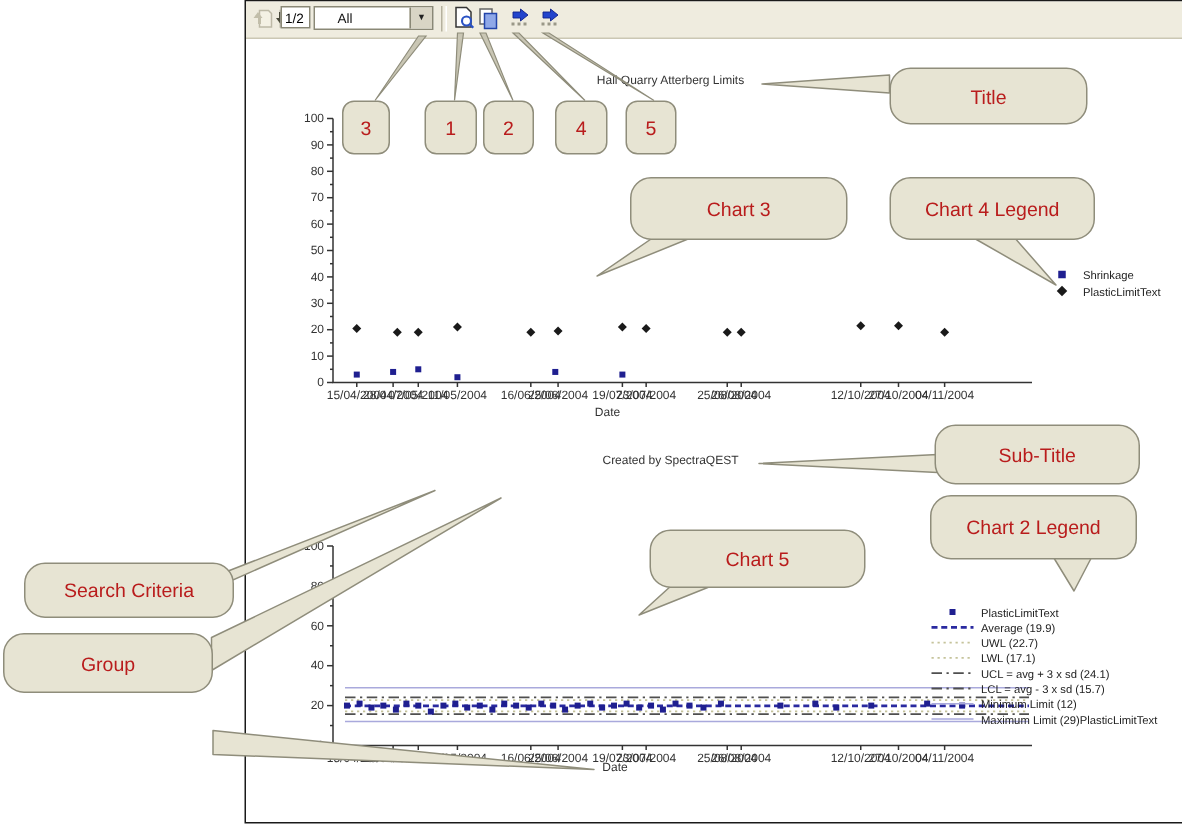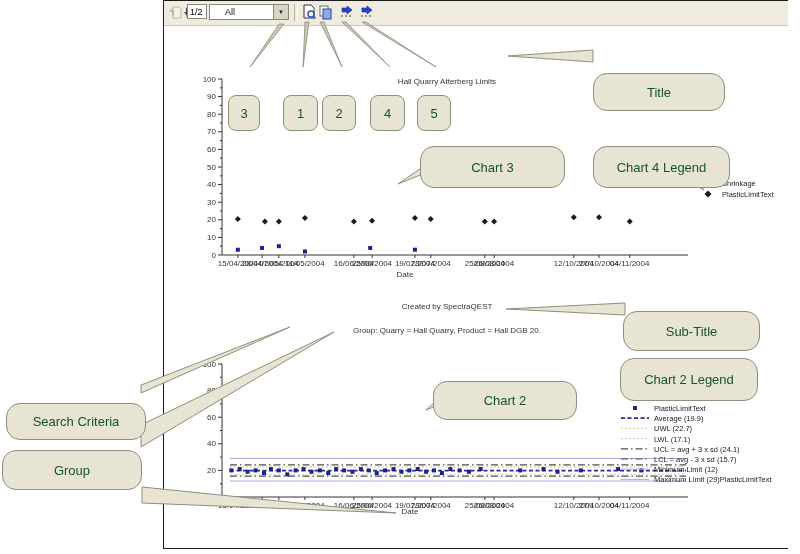--- a/index.html
+++ b/index.html
@@ -24,22 +24,22 @@
   
   #titlebar{position:absolute;left:5px;top:27px;width:617px;height:14px;background:#1E5AE8;
             color:#fff;font-size:9px;font-weight:bold;line-height:14px;padding-left:5px;
             box-sizing:border-box;letter-spacing:.3px;}
   
   .chtext{position:absolute;color:#333;font-size:8px;text-align:center;z-index:1;}
   
   #overlay{position:absolute;left:0;top:0;width:800px;height:554px;z-index:2;pointer-events:none;}
   
   .callout{position:absolute;background:#E7E4D3;border:1.5px solid #8F8D7B;border-radius:14px;
-           display:flex;align-items:center;justify-content:center;font-size:13px;color:#14532d;
-           z-index:5;box-sizing:border-box;margin-top:28px;}
+           display:flex;align-items:center;justify-content:center;font-size:13px;color:#b91c1c;
+           z-index:5;box-sizing:border-box;}
   .callout.num{border-radius:8px;}
 </style>
 </head>
 <body>
 
 <div id="screen">
 
   <div id="win">
 
     <div id="toolbar">
@@ -93,23 +93,22 @@
           <path d="M4 4 l5 0 0 -2 5 4 -5 4 0 -2 -5 0 z" fill="#2244CC" stroke="#10228a" stroke-width="0.6"></path>
           <rect x="3" y="11" width="2" height="2" fill="#9a9888"></rect>
             <rect x="7" y="11" width="2" height="2" fill="#9a9888"></rect>
             <rect x="11" y="11" width="2" height="2" fill="#9a9888"></rect>
         </svg>
       </button>
     </div>
 
   </div>
 
-  <div class="chtext" style="left:222px;top:49px;width:450px;margin-top:28px;">Hall Quarry Atterberg Limits</div>
+  <div class="chtext" style="left:222px;top:49px;width:450px;">Hall Quarry Atterberg Limits</div>
   <div class="chtext" style="left:222px;top:302px;width:450px;">Created by SpectraQEST</div>
-  <div class="chtext" style="left:222px;top:326px;width:450px;">Group: Quarry = Hall Quarry, Product = Hall DGB 20.</div>
 
   <svg id="overlay" viewBox="0 0 800 554">
       <path d="M222,79 L222,255 L688,255" stroke="#333" fill="none" stroke-width="1"></path>
       <line x1="218" y1="255" x2="222" y2="255" stroke="#333"></line>
       <text x="216" y="257.5" text-anchor="end" font-size="8" font-family="&quot;Liberation Sans&quot;,sans-serif" fill="#333">0</text>
       <line x1="218" y1="237.4" x2="222" y2="237.4" stroke="#333"></line>
       <text x="216" y="239.9" text-anchor="end" font-size="8" font-family="&quot;Liberation Sans&quot;,sans-serif" fill="#333">10</text>
       <line x1="218" y1="219.8" x2="222" y2="219.8" stroke="#333"></line>
       <text x="216" y="222.3" text-anchor="end" font-size="8" font-family="&quot;Liberation Sans&quot;,sans-serif" fill="#333">20</text>
       <line x1="218" y1="202.2" x2="222" y2="202.2" stroke="#333"></line>
@@ -334,22 +333,22 @@
   <div class="callout" style="left:593px;top:118px;width:137px;height:42px">
       <span>Chart 4 Legend</span>
     </div>
   <div class="callout" style="left:623px;top:283px;width:137px;height:40px">
       <span>Sub-Title</span>
     </div>
   <div class="callout" style="left:620px;top:330px;width:138px;height:43px">
       <span>Chart 2 Legend</span>
     </div>
   <div class="callout" style="left:433px;top:353px;width:144px;height:39px">
-      <span>Chart 2</span>
-    </div>
-  <div class="callout" style="left:6px;top:375px;width:140px;height:37px">
+      <span>Chart 5</span>
+    </div>
+  <div class="callout" style="left:16px;top:375px;width:140px;height:37px">
       <span>Search Criteria</span>
     </div>
   <div class="callout" style="left:2px;top:422px;width:140px;height:40px">
       <span>Group</span>
     </div>
 
 </div>
 
 </body></html>

